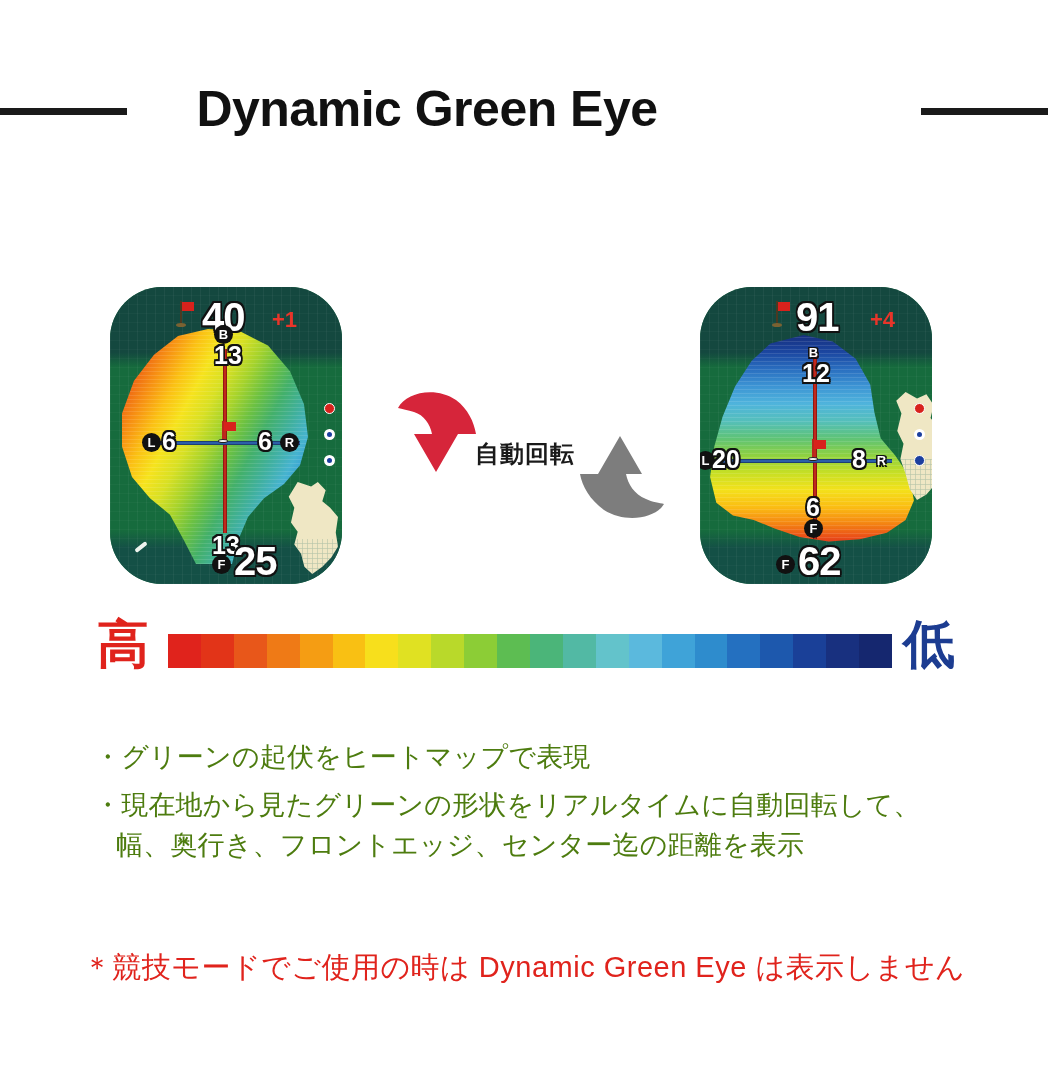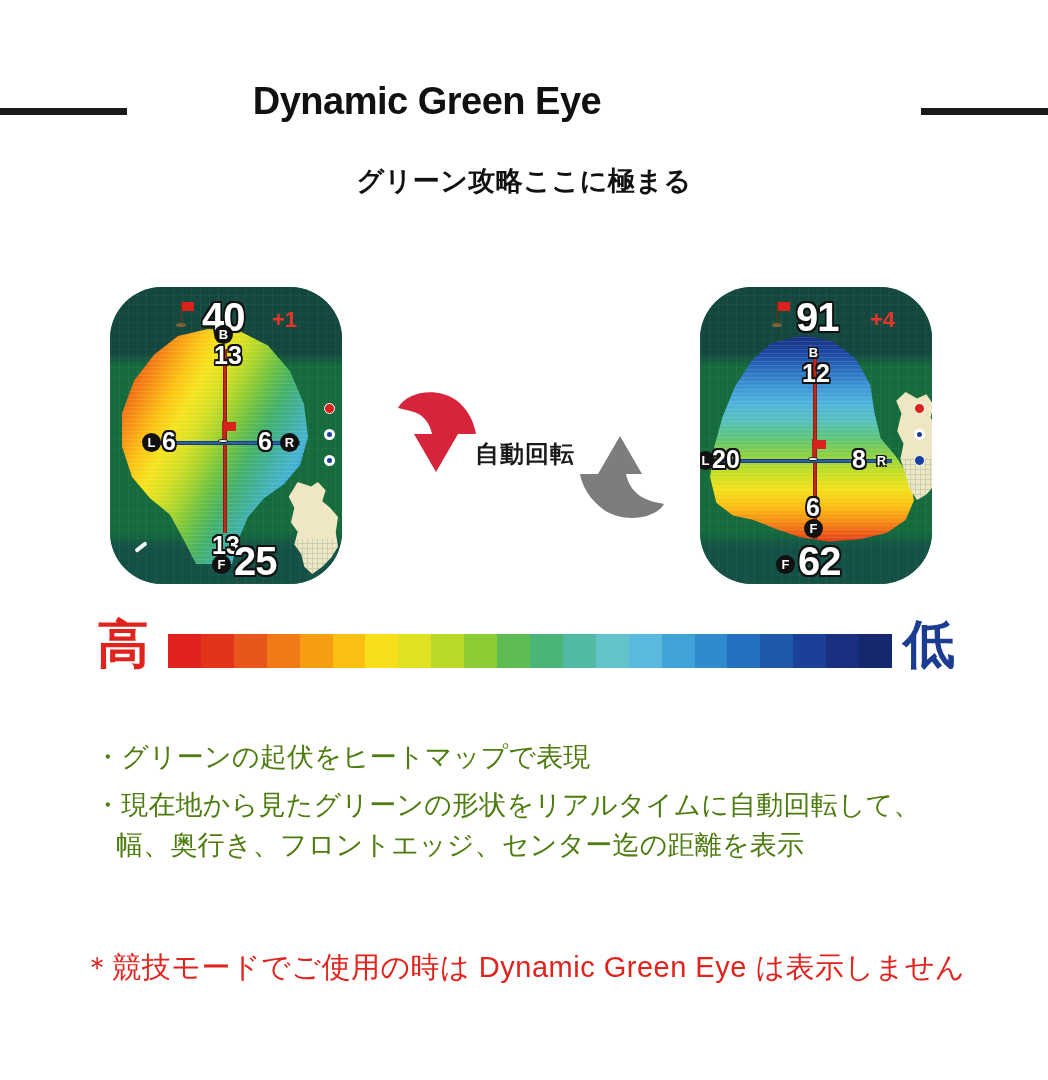--- a/index.html
+++ b/index.html
@@ -23,21 +23,21 @@
     height: 7px;
     background: #1a1a1a;
   }
   .rule.left  { left: 0px;   width: 127px; }
   .rule.right { left: 921px; width: 127px; }
 
   .title {
     position: absolute;
     left: 0; top: 80px; width: 854px;
     text-align: center;
-    font-size: 38px;
+    font-size: 50px;
     font-weight: bold;
     letter-spacing: -0.5px;
     color: #111111;
     white-space: nowrap;
   }
   .subtitle {
     position: absolute;
     left: 0; top: 163px; width: 1048px;
     text-align: center;
     font-size: 27px;
@@ -319,21 +319,20 @@
   }
 </style>
 </head>
 <body>
 
 <div id="page">
 
   <div class="rule left"></div>
   <div class="rule right"></div>
   <div class="title">Dynamic Green Eye</div>
-  <div class="subtitle">グリーン攻略ここに極まる</div>
 
   <div class="device left">
     <div class="scr-bg"></div>
     <div class="scr-grid"></div>
 
     <div class="blob blob-l">
       <div class="blob-tex"></div>
     </div>
 
     <div class="sand sand-l">

